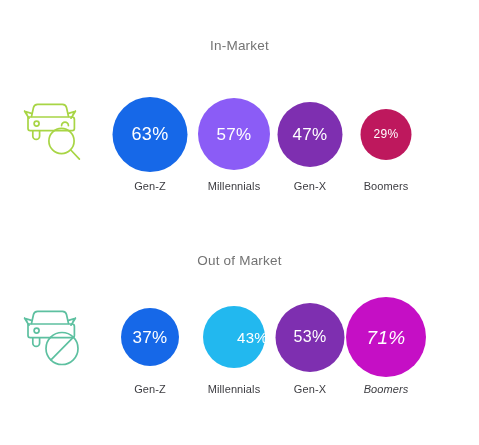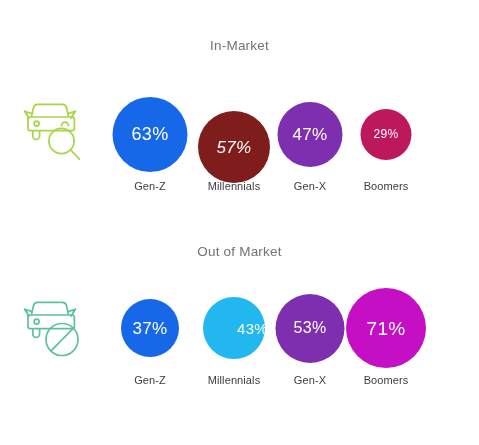--- a/index.html
+++ b/index.html
@@ -15,21 +15,21 @@
     overflow: hidden;
     position: relative;
   }
 
   .section {
     position: absolute;
     left: 0;
     width: 479px;
   }
   .section.in-market  { top: 0px;   height: 222px; }
-  .section.out-market { top: 204px; height: 223px; }
+  .section.out-market { top: 213px; height: 223px; }
 
   .section-title {
     position: absolute;
     left: 0;
     width: 479px;
     text-align: center;
     font-size: 13.5px;
     font-weight: 400;
     color: #737373;
     letter-spacing: 0.2px;
@@ -123,21 +123,21 @@
 
   <div class="bubble-row">
 
     <div class="bubble-cell" style="left: 4px; width: 80px;">
       <div class="bubble" style="width: 75px; height: 75px; background: rgb(22, 104, 232); bottom: 20.5px;">
         <span class="bubble-value" style="font-size: 18px;">63%</span>
       </div>
       <div class="bubble-label">Gen-Z</div>
     </div>
     <div class="bubble-cell" style="left: 88px; width: 80px;">
-      <div class="bubble" style="width: 72px; height: 72px; background: #7f1d1d; bottom: 9px; font-style: italic;">
+      <div class="bubble" style="width: 72px; height: 72px; background: #8b5cf6; bottom: 22px;">
         <span class="bubble-value" style="font-size: 17px;">57%</span>
       </div>
       <div class="bubble-label">Millennials</div>
     </div>
     <div class="bubble-cell" style="left: 164px; width: 80px;">
       <div class="bubble" style="width: 65px; height: 65px; background: rgb(126, 47, 176); bottom: 25.5px;">
         <span class="bubble-value" style="font-size: 17px;">47%</span>
       </div>
       <div class="bubble-label">Gen-X</div>
     </div>
@@ -187,20 +187,20 @@
         <span class="bubble-value" style="font-size: 15px; margin-left: 37px;">43%</span>
       </div>
       <div class="bubble-label">Millennials</div>
     </div>
     <div class="bubble-cell" style="left: 164px; width: 80px;">
       <div class="bubble" style="width: 69px; height: 69px; background: rgb(126, 47, 176); bottom: 23.5px;">
         <span class="bubble-value" style="font-size: 16px;">53%</span>
       </div>
       <div class="bubble-label">Gen-X</div>
     </div>
-    <div class="bubble-cell" style="left: 240px; width: 80px;">
+    <div class="bubble-cell" style="left: 240px; width: 80px; font-style: italic;">
       <div class="bubble" style="width: 80px; height: 80px; background: rgb(197, 15, 197); bottom: 18px;">
         <span class="bubble-value" style="font-size: 19px;">71%</span>
       </div>
       <div class="bubble-label">Boomers</div>
     </div>
   </div>
 </div>
 
 </body></html>

